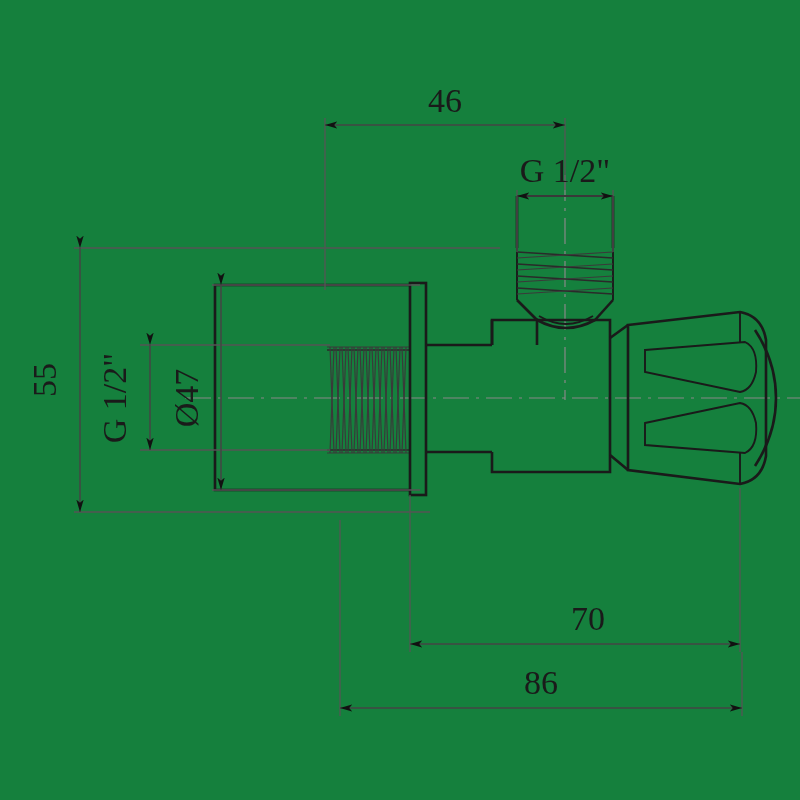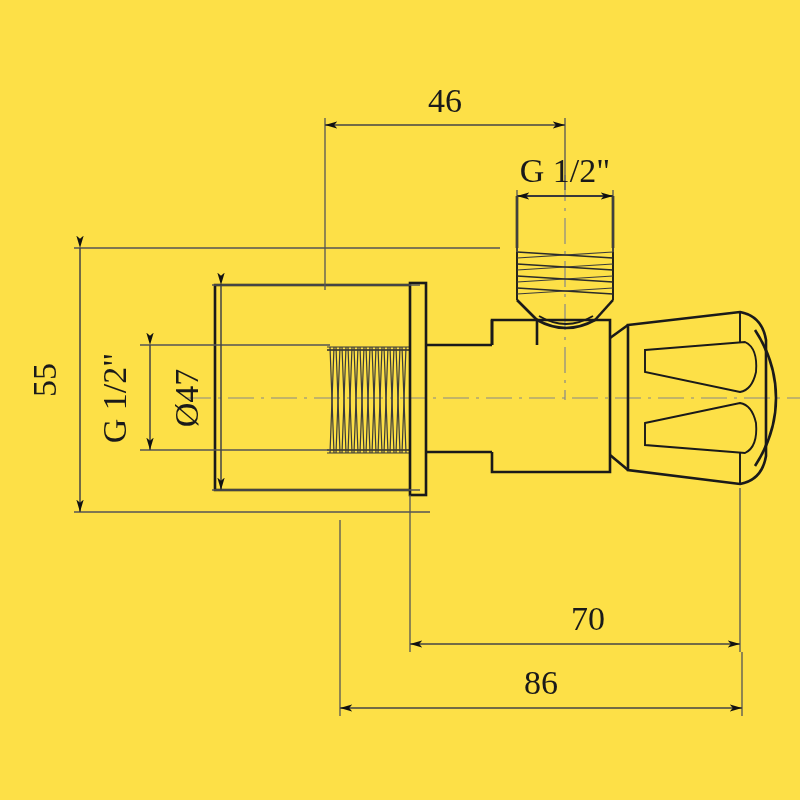--- a/index.html
+++ b/index.html
@@ -7,21 +7,21 @@
     padding: 0;
     background: #ffffff;
   }
   body {
     font-family: "Liberation Serif", serif;
   }
   #drawing-root {
     position: relative;
     width: 800px;
     height: 800px;
-    background: #fde047;
+    background: #15803d;
     overflow: hidden;
   }
   svg#tech-drawing {
     display: block;
     width: 800px;
     height: 800px;
   }
   .dim-text {
     font-family: "Liberation Serif", serif;
     font-size: 34px;

